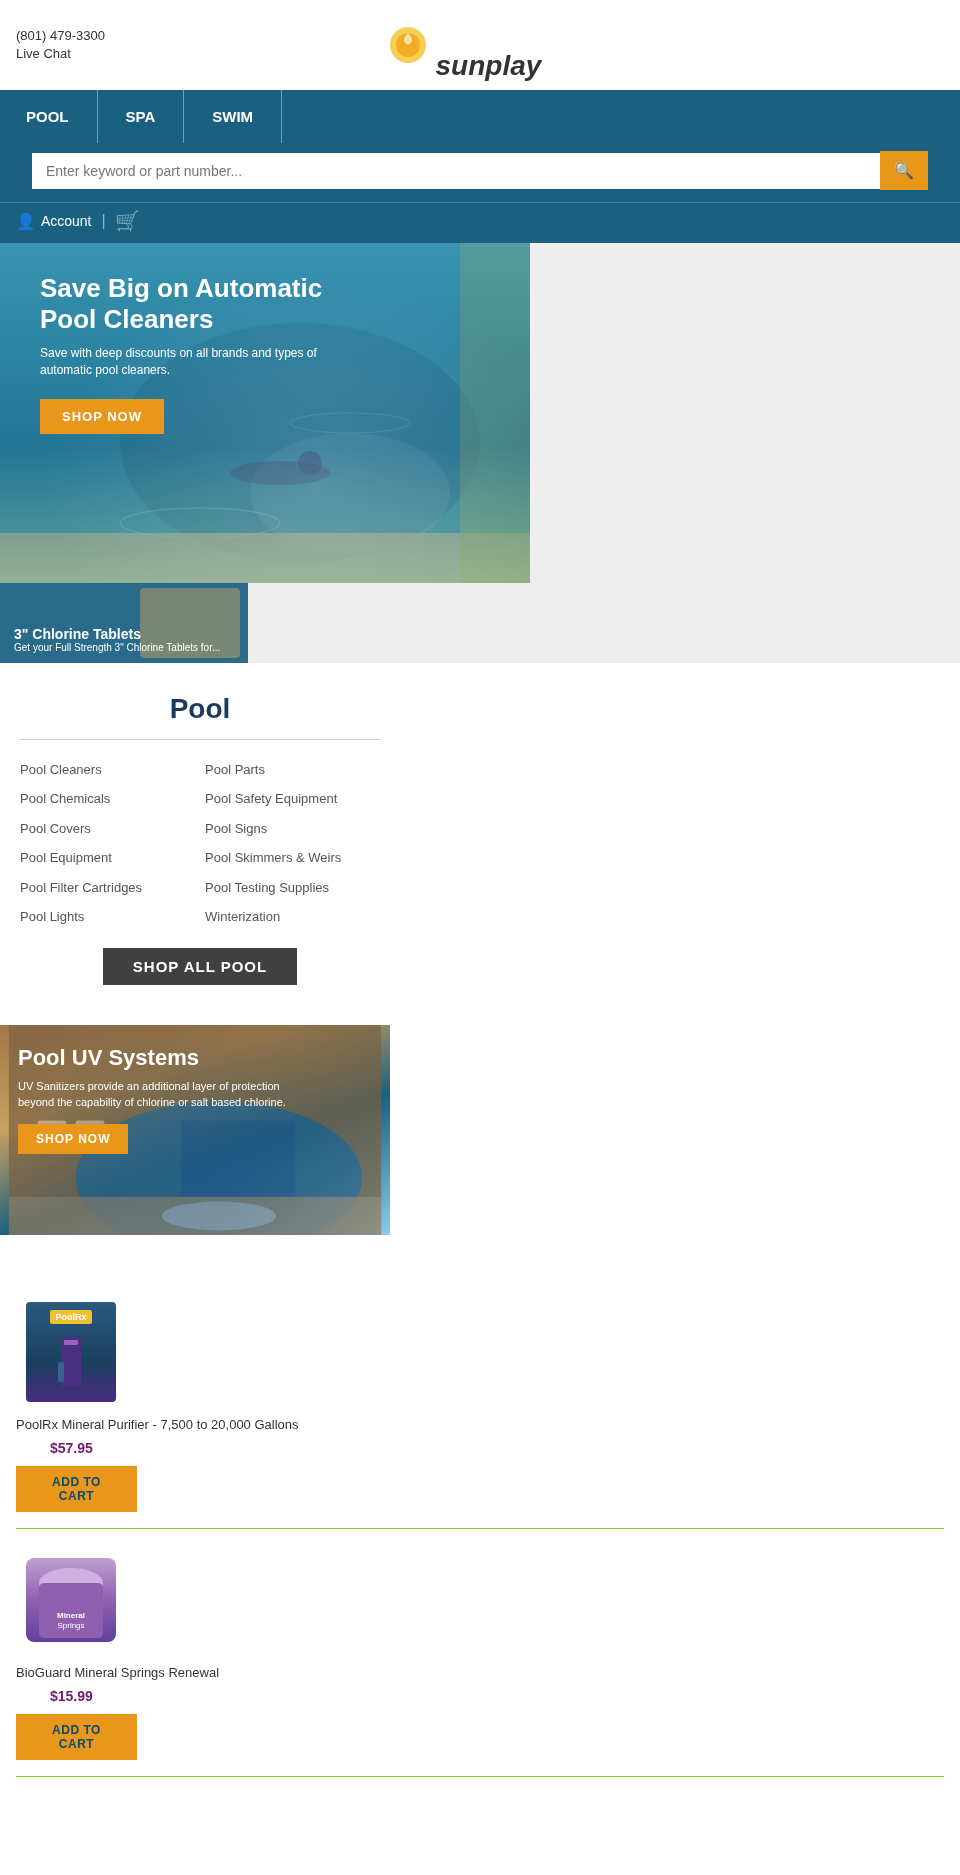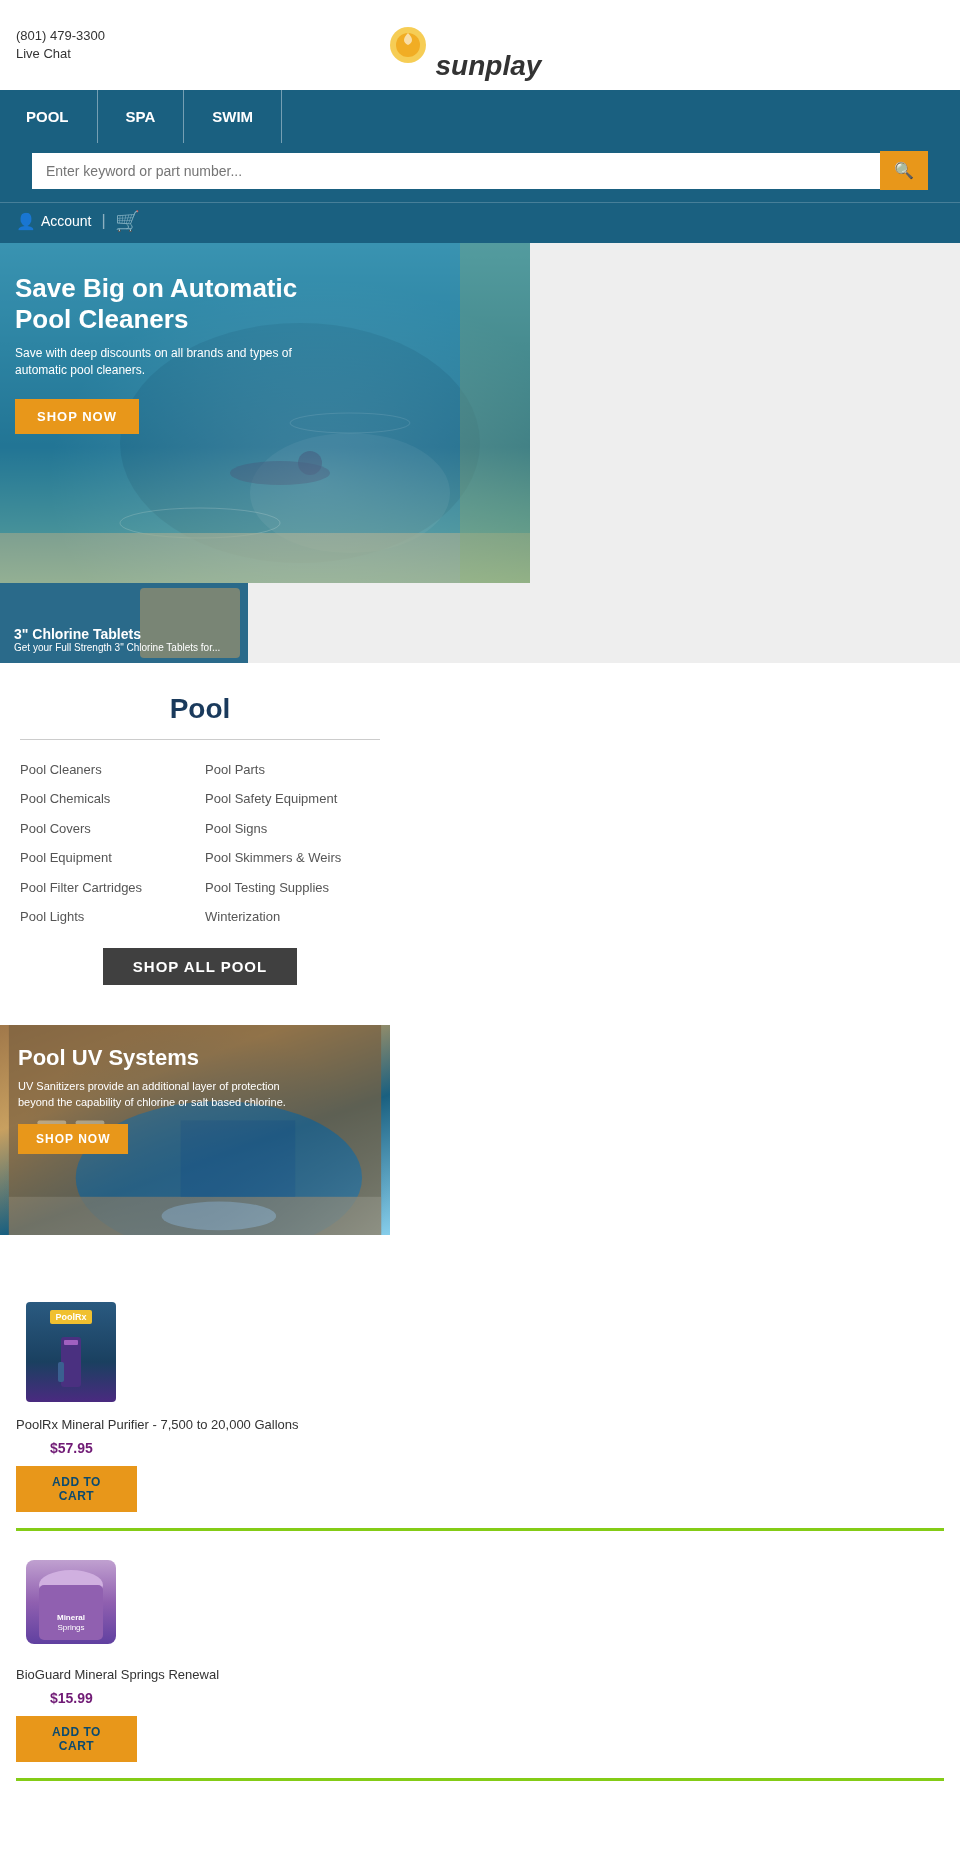--- a/index.html
+++ b/index.html
@@ -105,21 +105,21 @@
     .hero-pool-visual {
       position: absolute;
       inset: 0;
       background: 
         radial-gradient(ellipse at 60% 70%, rgba(255,255,255,0.3) 0%, transparent 60%),
         linear-gradient(180deg, #4a9eba 0%, #1a6080 60%, #8fbc8f 100%);
     }
     .hero-content {
       position: absolute;
       top: 30px;
-      left: 15px;
+      left: 40px;
       color: #fff;
       max-width: 320px;
     }
     .hero-title { font-size: 26px; font-weight: bold; line-height: 1.2; margin-bottom: 10px; }
     .hero-subtitle { font-size: 12px; line-height: 1.4; margin-bottom: 20px; }
     .hero-btn {
       background: #e8971a;
       color: #fff;
       border: none;
       padding: 10px 22px;
@@ -225,21 +225,21 @@
       cursor: pointer;
       letter-spacing: 1px;
     }
 
     
     .products-section {
       padding: 20px 16px;
     }
     .product-card {
       padding: 16px 0;
-      border-bottom: 3px solid #84cc16;
+      border-bottom: 1px solid #84cc16;
     }
     .product-img-container {
       width: 110px;
       height: 110px;
       display: flex;
       align-items: center;
       justify-content: center;
       margin-bottom: 10px;
     }
     .product-img-poolrx {

